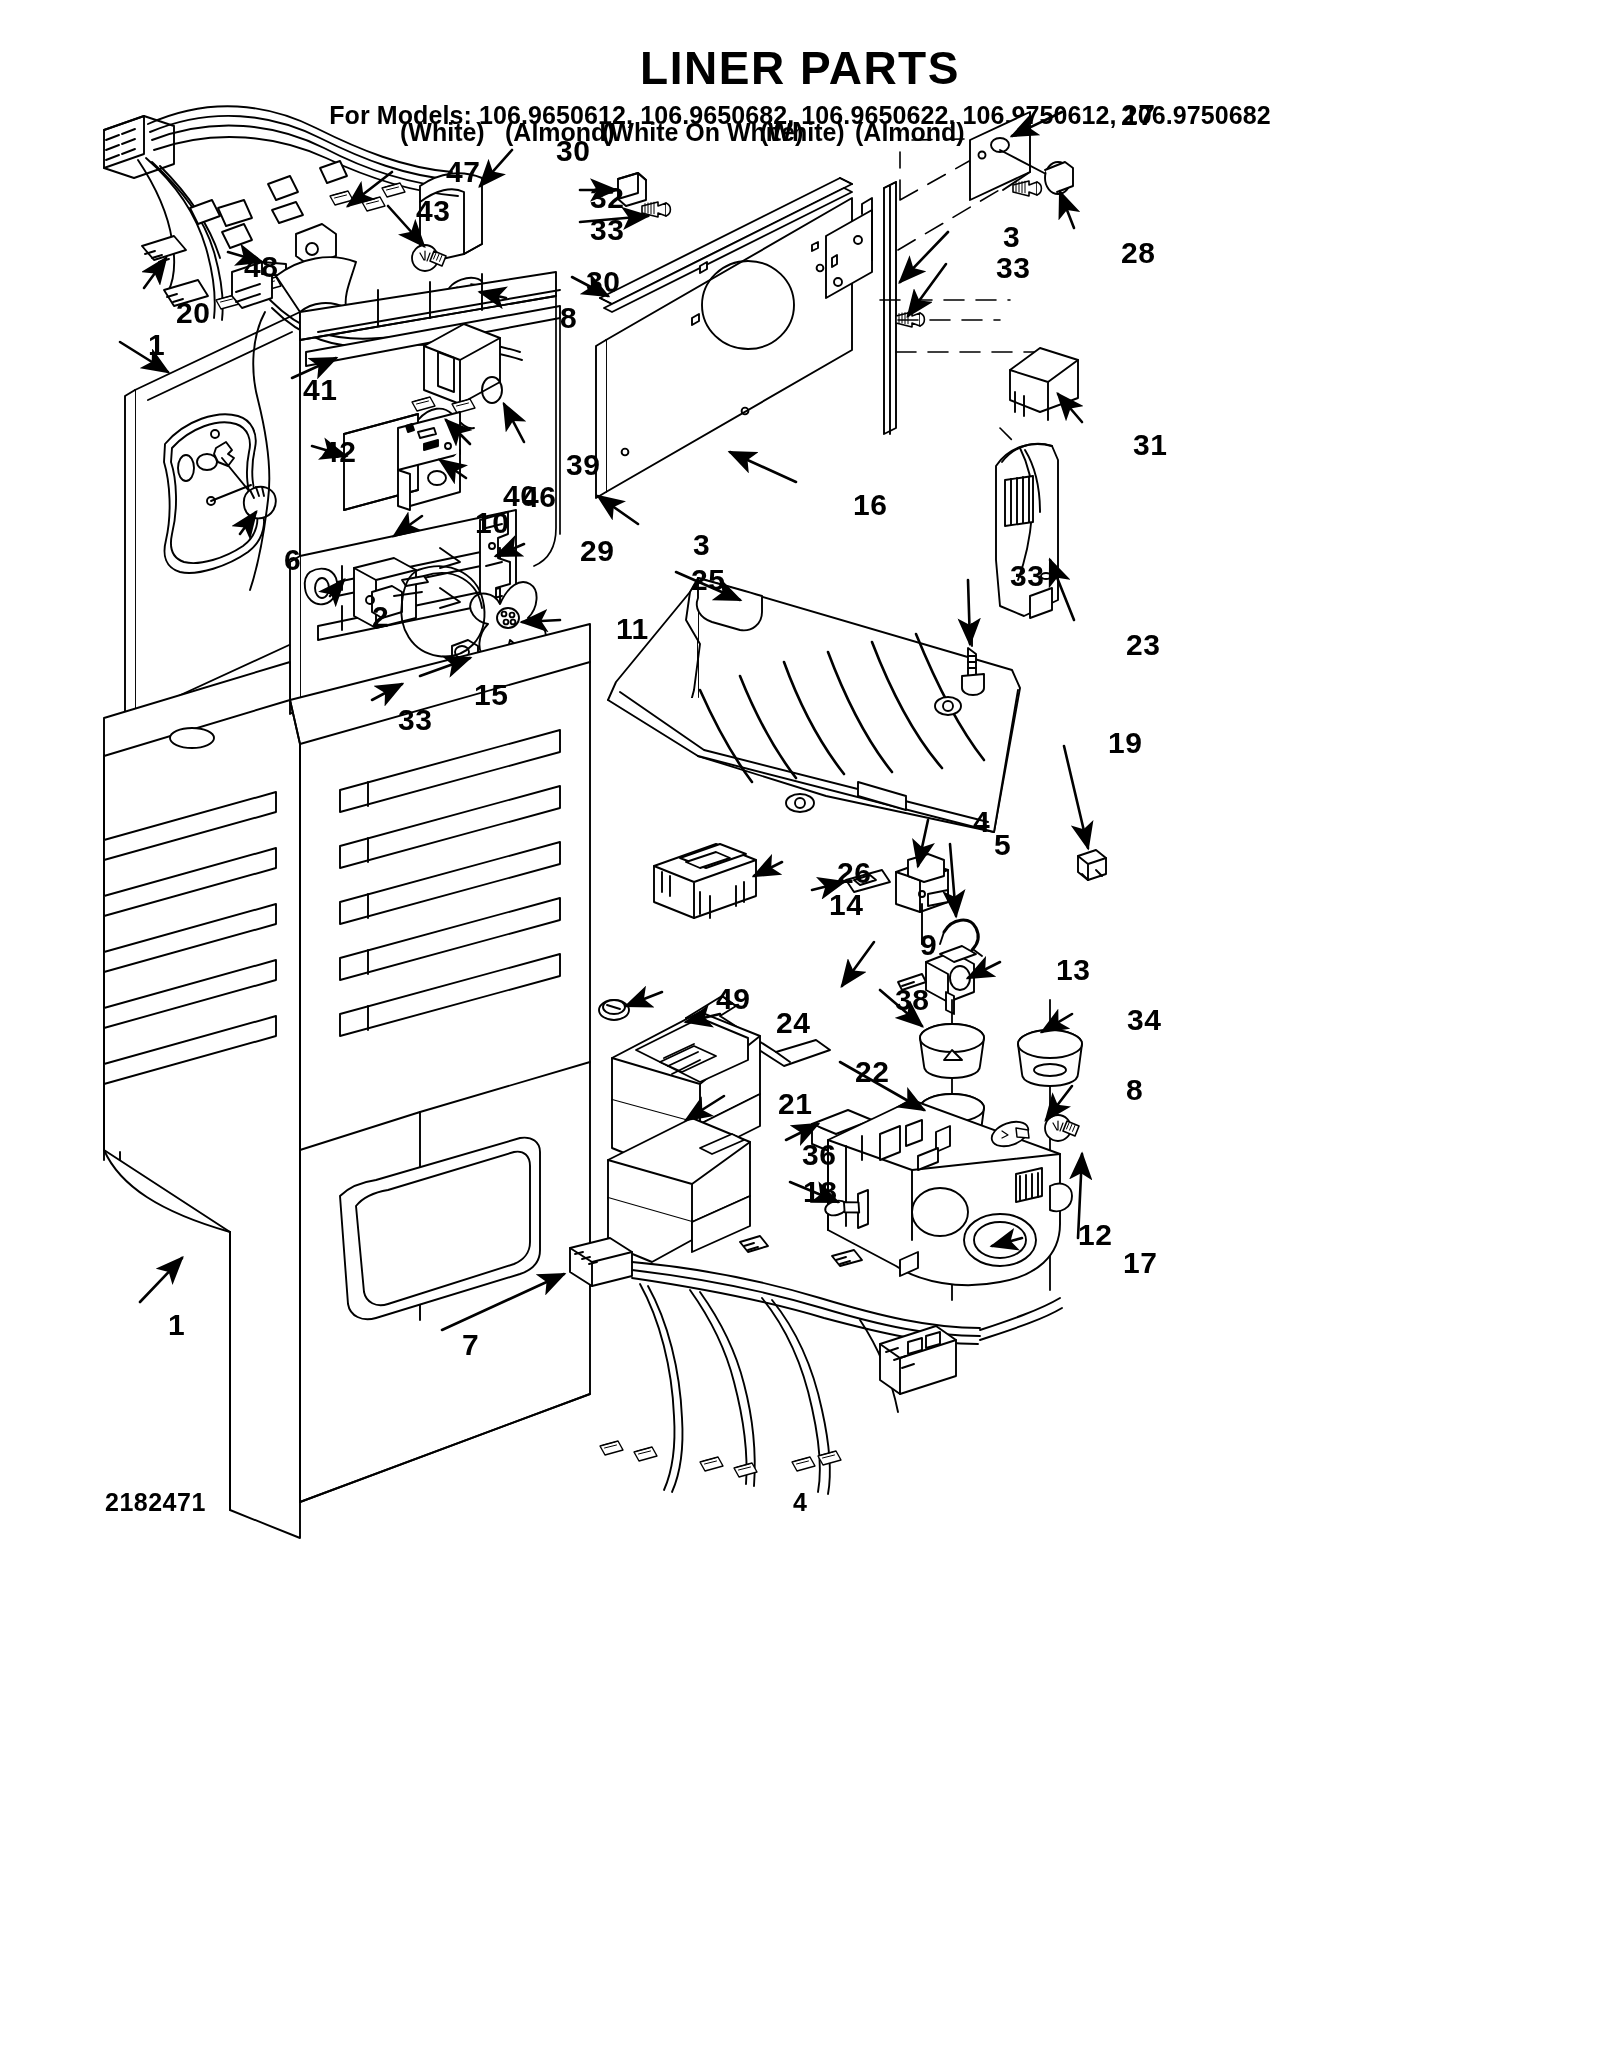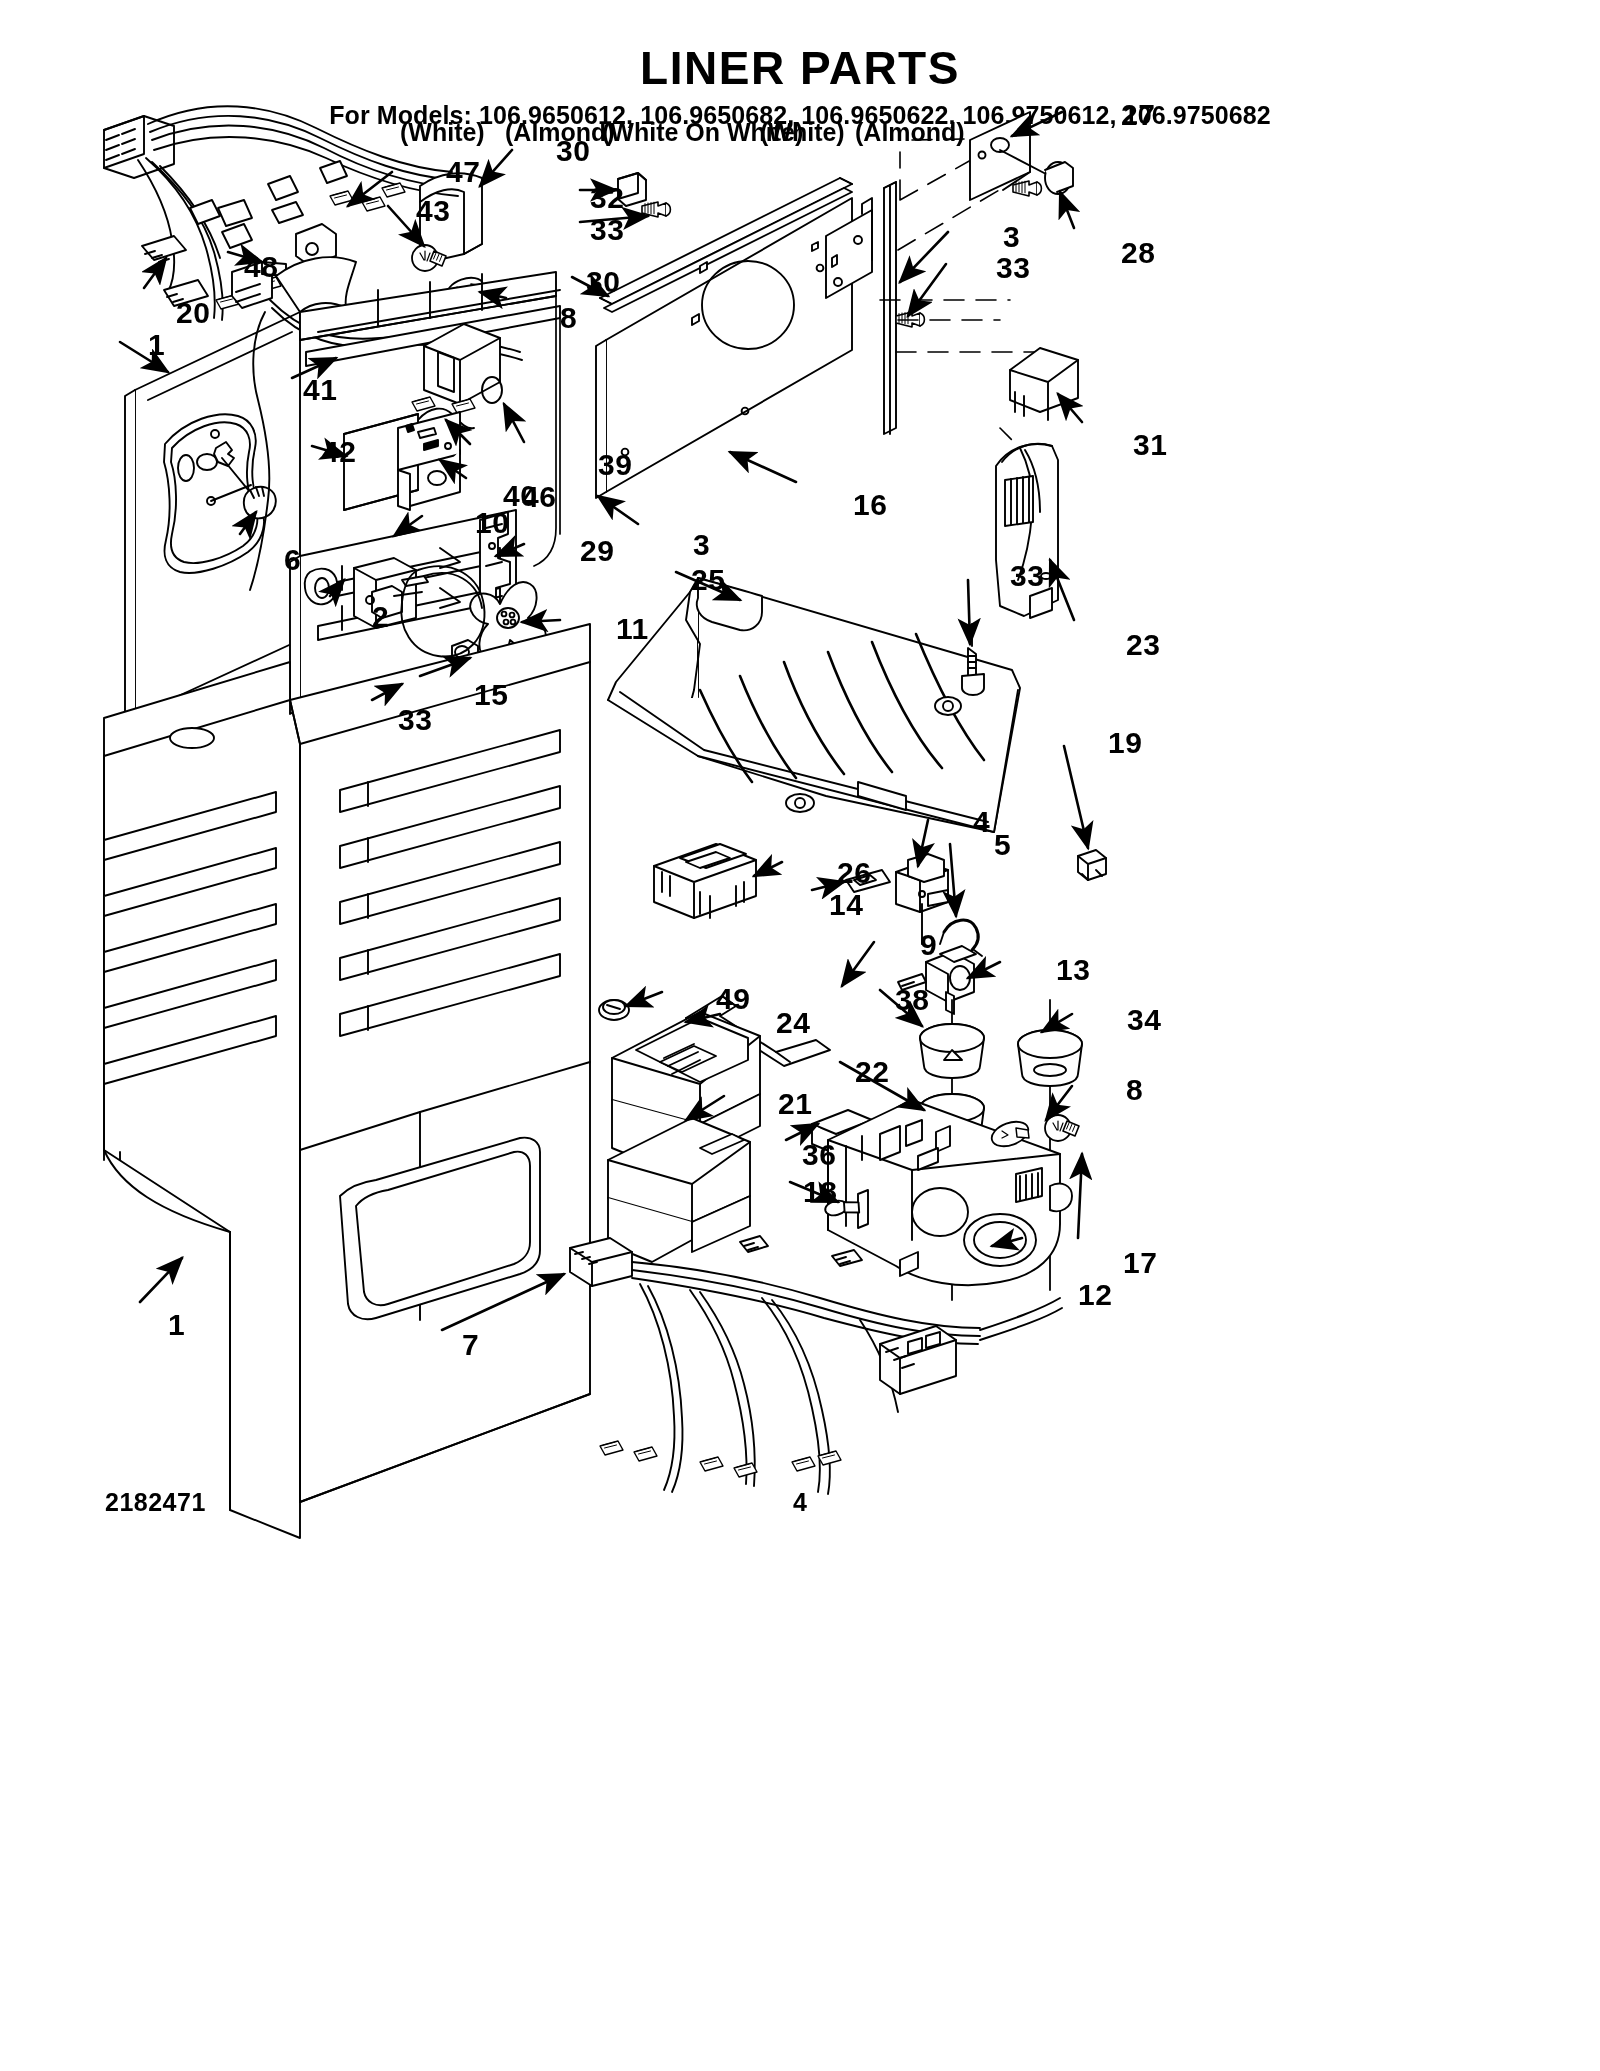--- a/index.html
+++ b/index.html
@@ -684,21 +684,21 @@
     <span class="callout" style="left:542px;  top:215px;">33</span>
     <span class="callout" style="left:538px;  top:267px;">30</span>
     <span class="callout" style="left:512px;  top:303px;">8</span>
     <span class="callout" style="left:1073px; top:100px;">27</span>
     <span class="callout" style="left:955px;  top:222px;">3</span>
     <span class="callout" style="left:948px;  top:253px;">33</span>
     <span class="callout" style="left:1073px; top:238px;">28</span>
     <span class="callout" style="left:255px;  top:375px;">41</span>
     <span class="callout" style="left:274px;  top:437px;">42</span>
     <span class="callout" style="left:474px;  top:450px;margin-top:32px;">46</span>
-    <span class="callout" style="left:518px;  top:450px;margin-left:32px;">39</span>
+    <span class="callout" style="left:518px;  top:450px;">39</span>
     <span class="callout" style="left:455px;  top:481px;">40</span>
     <span class="callout" style="left:1085px; top:430px;">31</span>
     <span class="callout" style="left:805px;  top:490px;">16</span>
     <span class="callout" style="left:236px;  top:545px;">6</span>
     <span class="callout" style="left:427px;  top:508px;">10</span>
     <span class="callout" style="left:532px;  top:536px;">29</span>
     <span class="callout" style="left:1078px; top:630px;">23</span>
     <span class="callout" style="left:324px;  top:602px;">2</span>
     <span class="callout" style="left:645px;  top:530px;">3</span>
     <span class="callout" style="left:643px;  top:565px;">25</span>
@@ -715,21 +715,21 @@
     <span class="callout" style="left:1008px; top:955px;">13</span>
     <span class="callout" style="left:847px;  top:985px;">38</span>
     <span class="callout" style="left:668px;  top:984px;">49</span>
     <span class="callout" style="left:728px;  top:1008px;">24</span>
     <span class="callout" style="left:1079px; top:1005px;">34</span>
     <span class="callout" style="left:807px;  top:1057px;">22</span>
     <span class="callout" style="left:1078px; top:1075px;">8</span>
     <span class="callout" style="left:730px;  top:1089px;">21</span>
     <span class="callout" style="left:754px;  top:1140px;">36</span>
     <span class="callout" style="left:755px;  top:1177px;">18</span>
-    <span class="callout" style="left:1030px; top:1280px;">12</span>
+    <span class="callout" style="left:1030px; top:1220px;">12</span>
     <span class="callout" style="left:1075px; top:1248px;">17</span>
     <span class="callout" style="left:120px;  top:1310px;">1</span>
     <span class="callout" style="left:414px;  top:1330px;">7</span>
   </div>
 
   <div id="footer-left">2182471</div>
   <div id="footer-page">4</div>
 
 </div>
 

